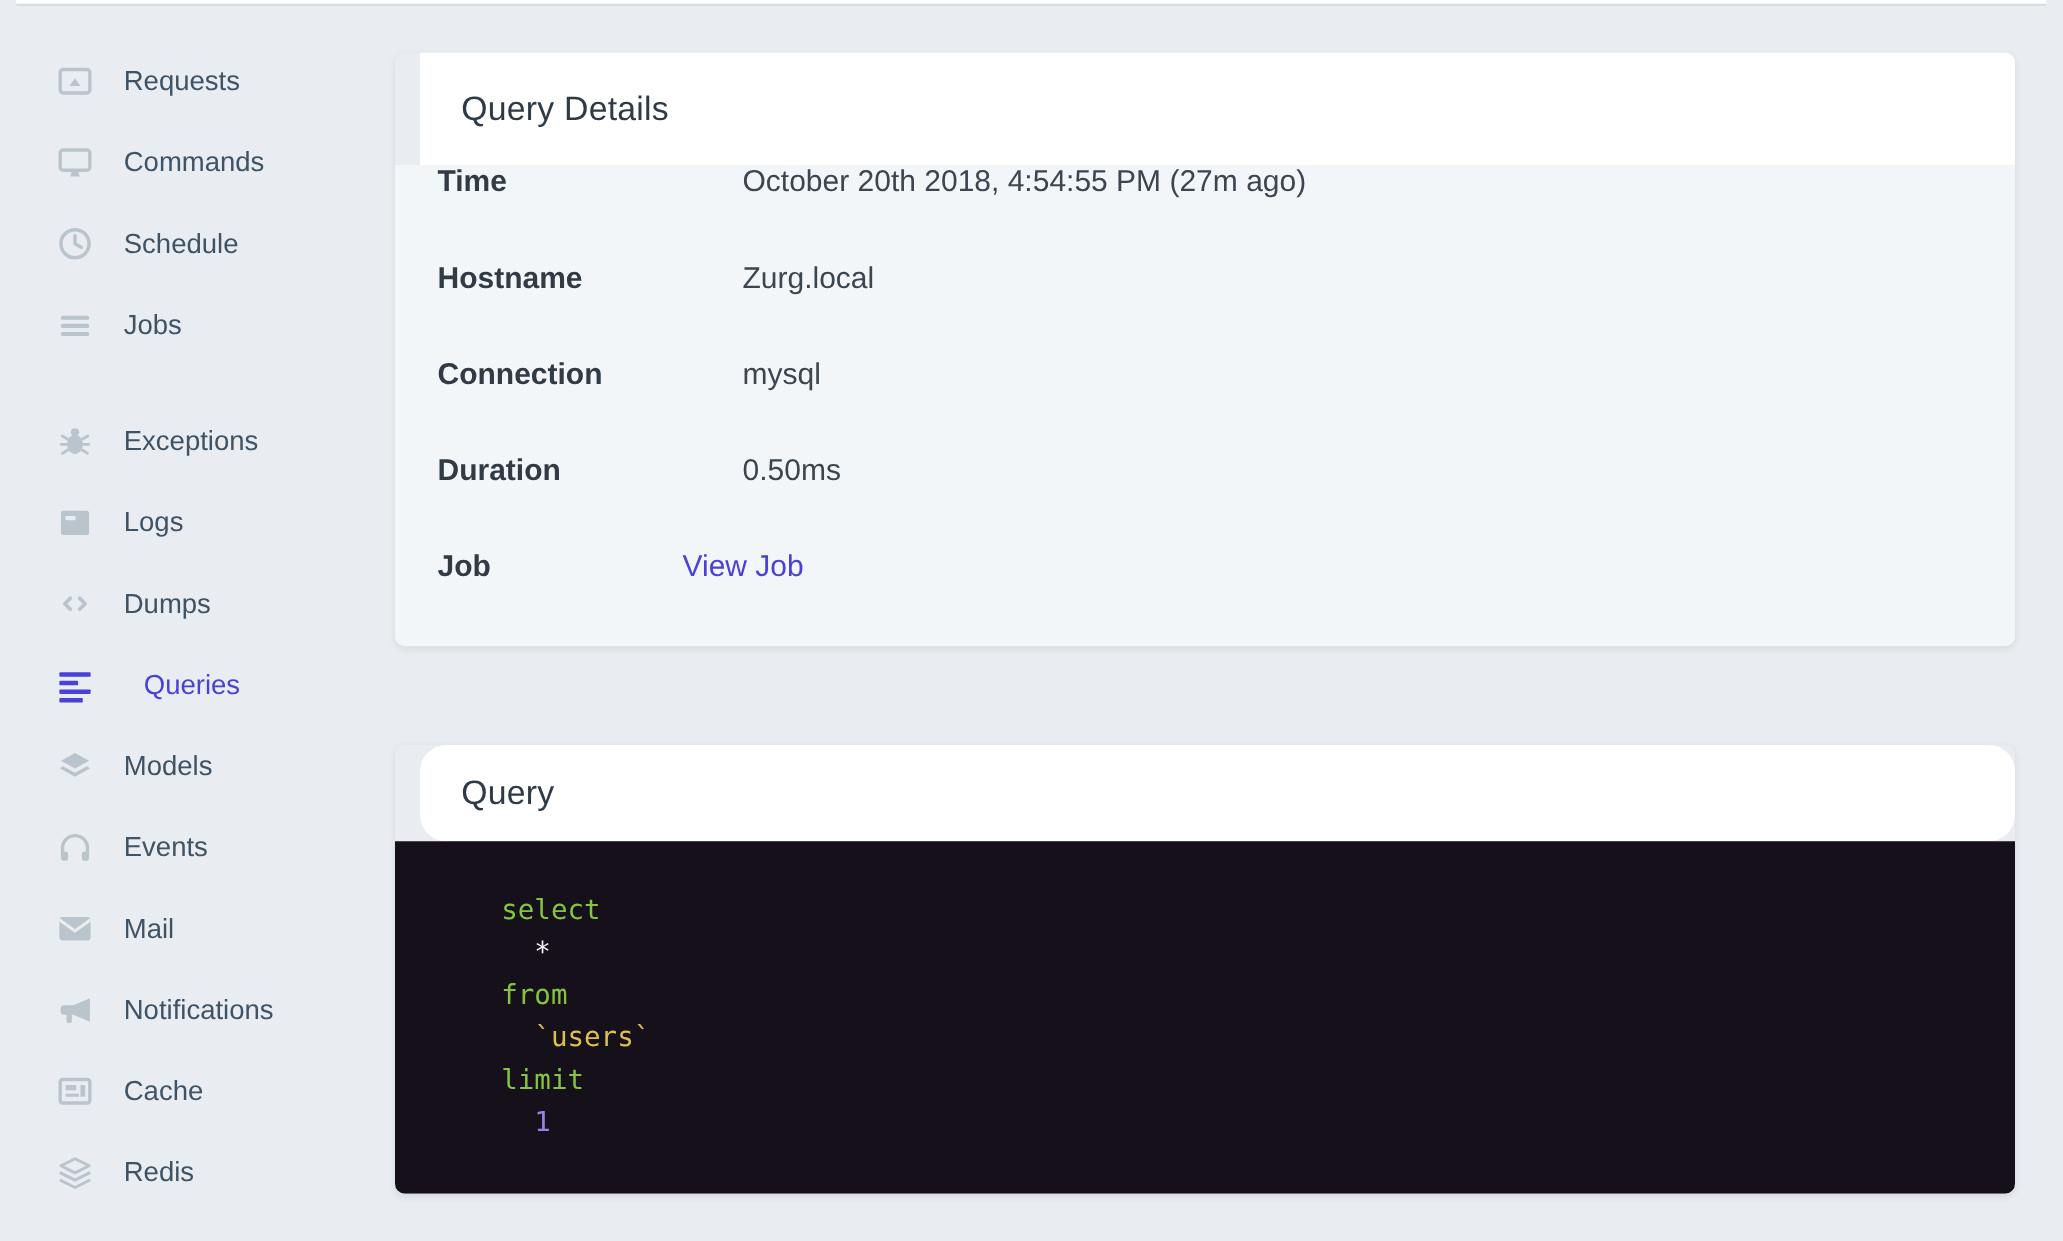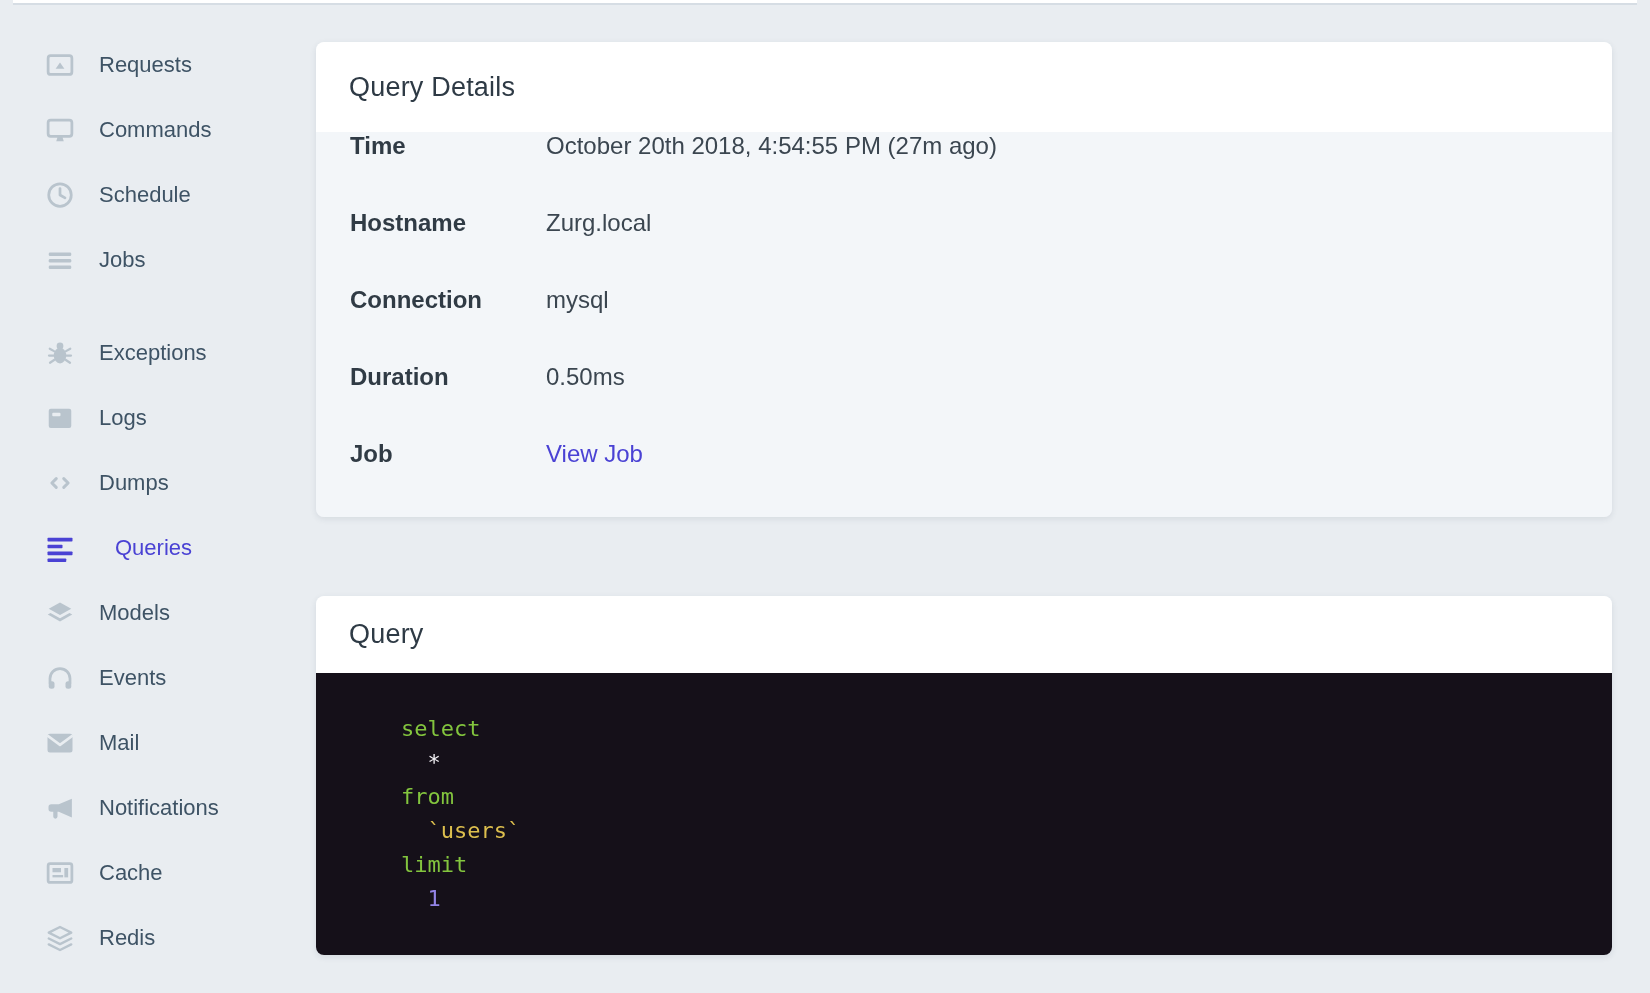--- a/index.html
+++ b/index.html
@@ -42,34 +42,34 @@
   .side-item .icon svg{width:30px;height:30px;display:block;}
   .side-item.active{color:var(--accent);gap:40px;}
   .side-item.active .icon{color:var(--accent);}
   .side-gap{height:28px;}
   
   .card{
     position:absolute;left:316px;width:1296px;border-radius:8px;overflow:hidden;
     box-shadow:0 2px 6px rgba(40,60,80,0.10);
   }
   .card-header{
-    background:var(--card-header-bg);display:flex;align-items:center;padding-left:33px;
+    background:var(--card-header-bg);display:flex;align-items:center;padding-left:33px;margin-left:20px;
   }
   .card-header h2{
     margin:0;font-size:27px;font-weight:400;color:var(--heading-text);letter-spacing:.2px;
   }
   #card-details{top:42px;height:475px;}
   #card-details .card-header{height:90px;}
   #card-details .card-body{background:var(--card-body-bg);height:385px;}
   .detail-row{height:77px;display:flex;align-items:flex-start;padding-left:34px;font-size:24px;}
   .detail-label{width:196px;flex:0 0 196px;font-weight:700;color:var(--label-text);}
-  .detail-value{color:var(--value-text);}
+  .detail-value{color:var(--value-text);margin-left:48px;}
   .detail-link{color:var(--accent);text-decoration:none;cursor:pointer;}
   #card-query{top:596px;height:359px;}
-  #card-query .card-header{height:77px;}
+  #card-query .card-header{height:77px;border-radius:21px;}
   .code-block{
     background:var(--code-bg);height:282px;box-sizing:border-box;
     padding:39px 24px 0 40px;margin:0;
     font-family:"DejaVu Sans Mono", monospace;font-size:22px;line-height:34px;
     white-space:pre;overflow:hidden;
   }
   .code-line{white-space:pre;margin-left:45px;}
   .tok-keyword{color:var(--code-keyword);}
   .tok-operator{color:var(--code-plain);}
   .tok-identifier{color:var(--code-string);}

